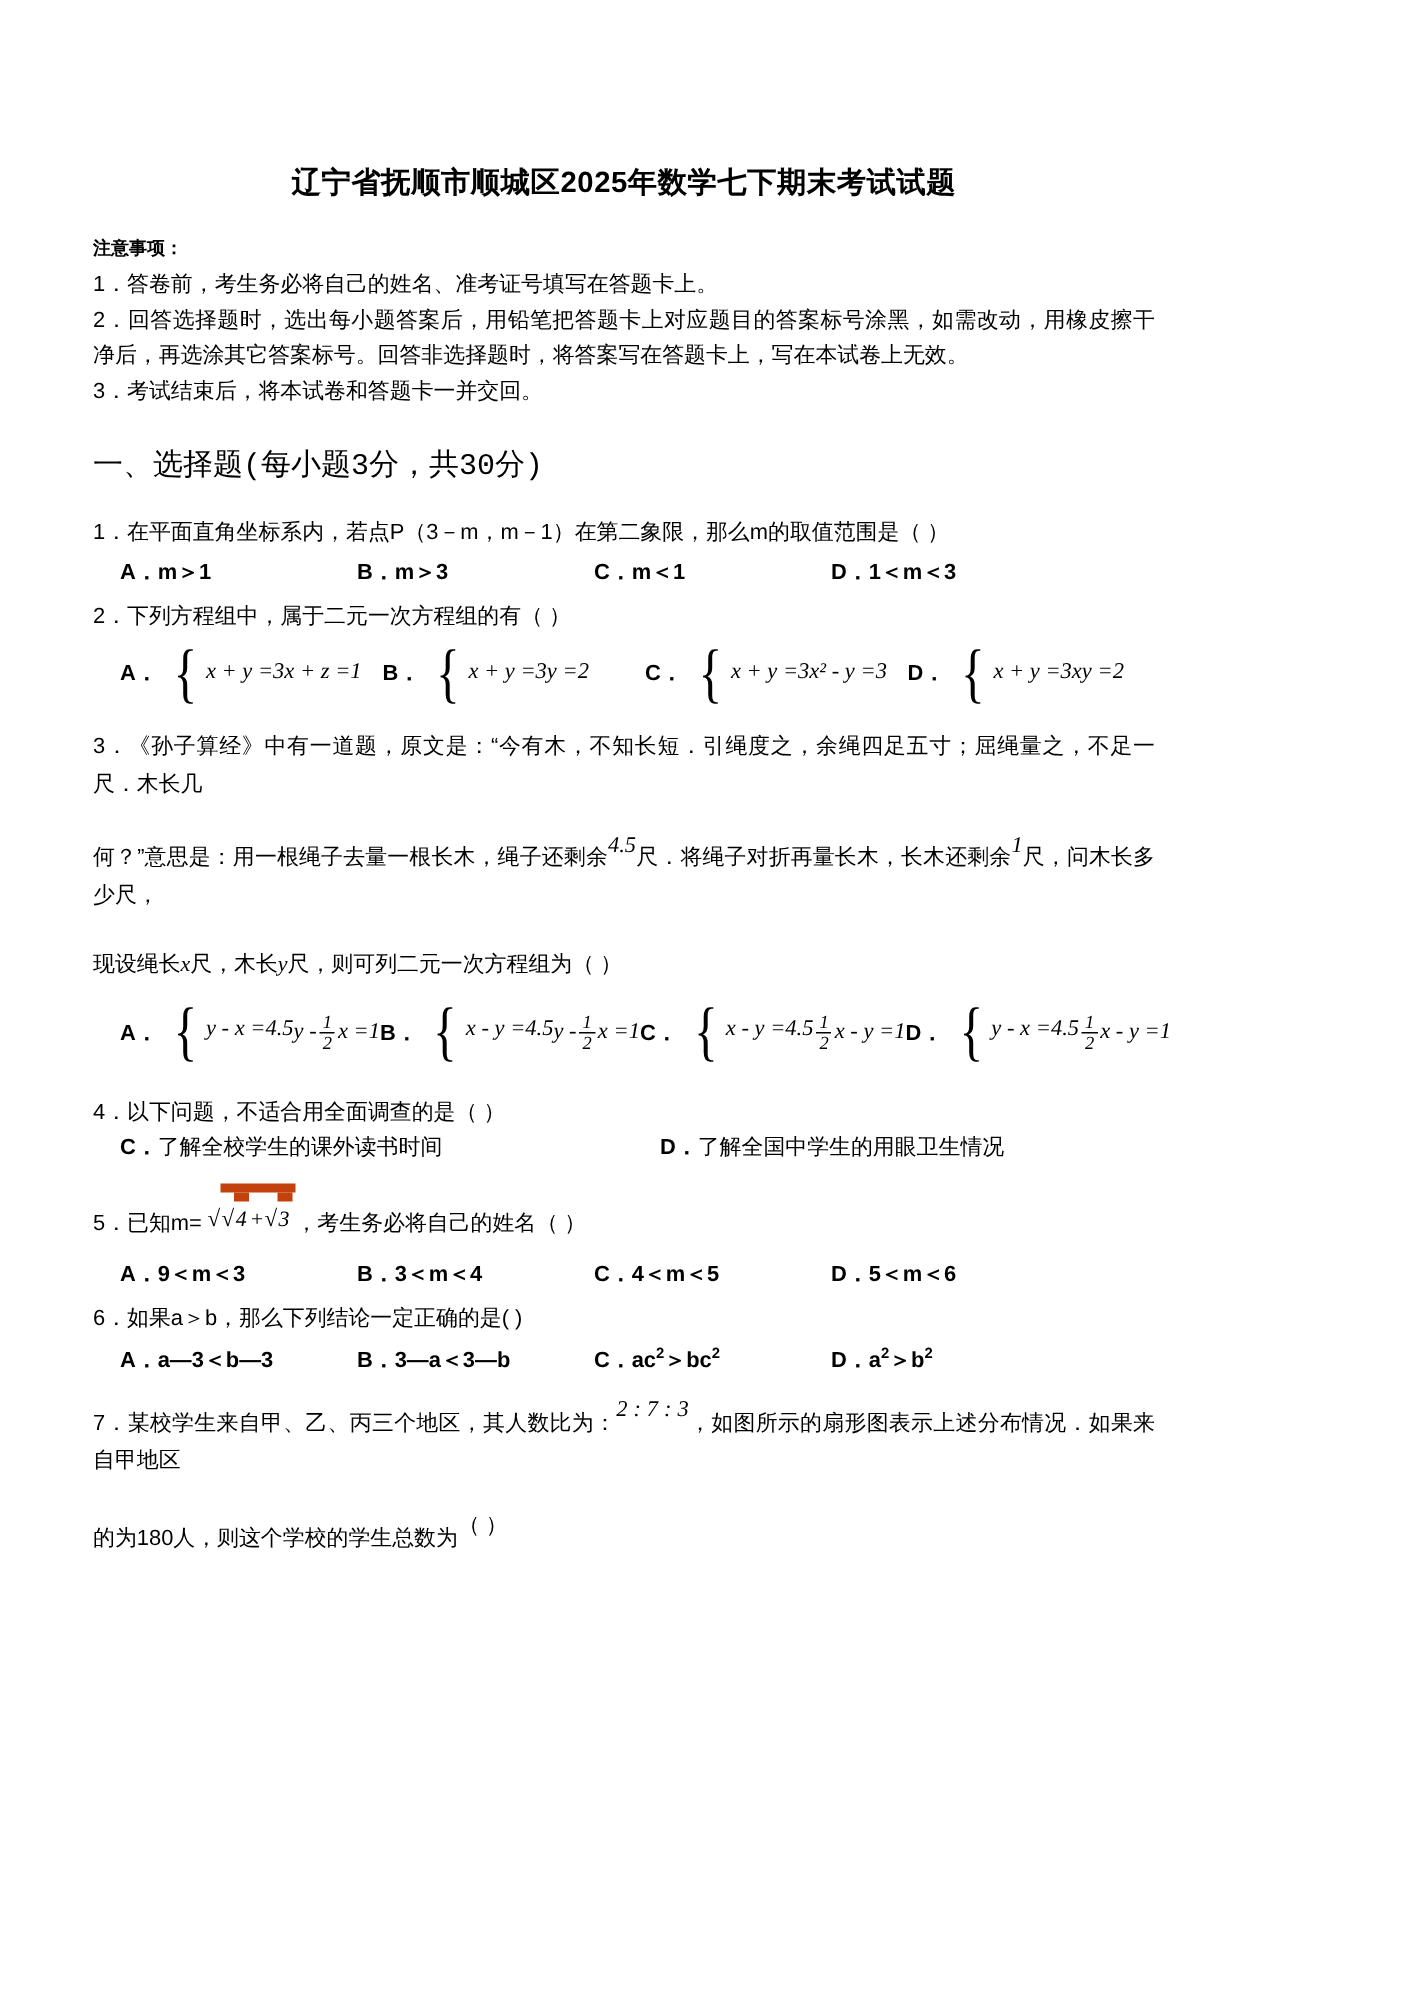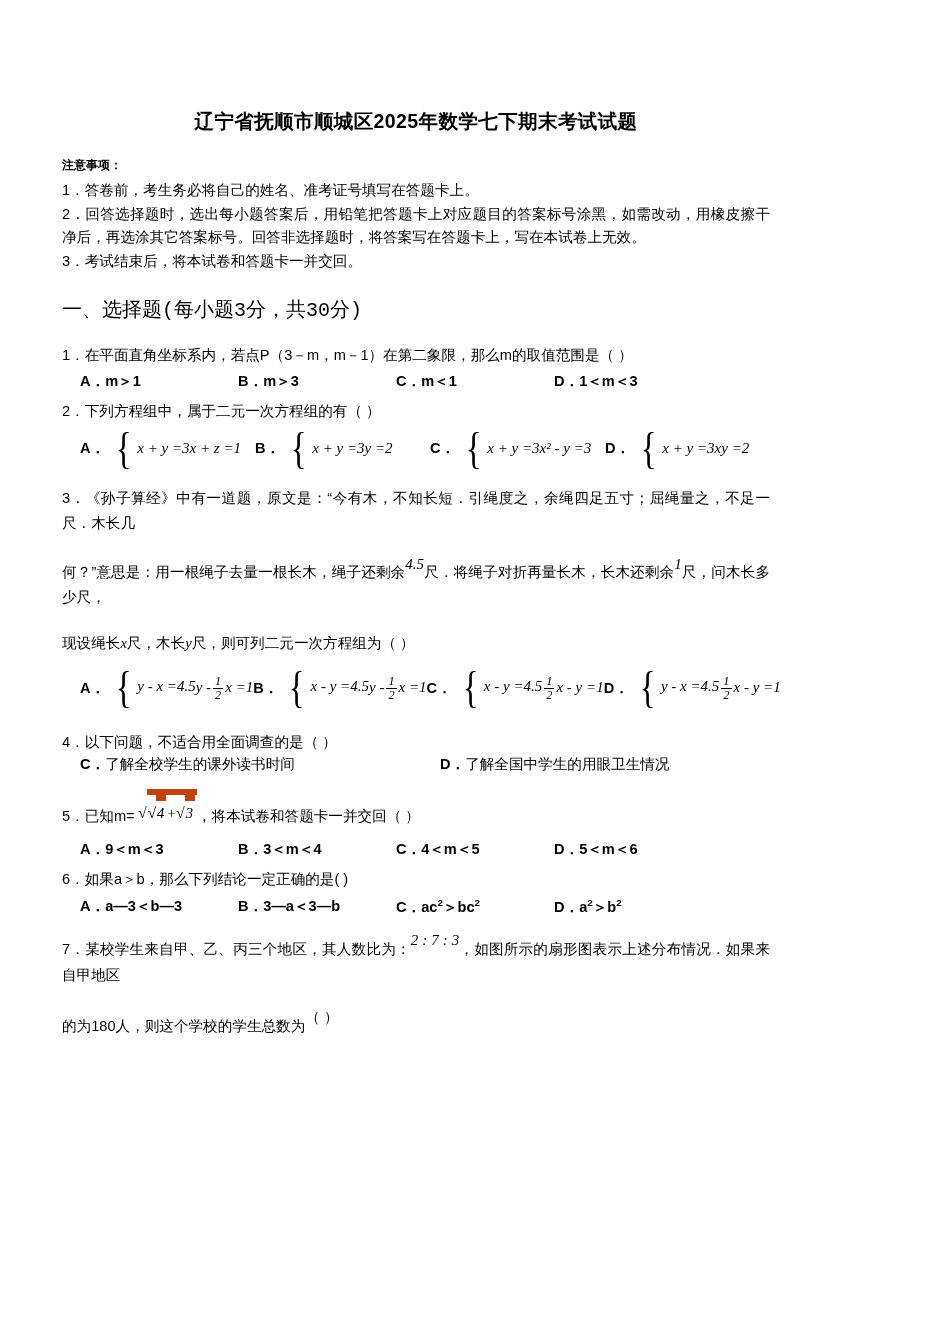--- a/index.html
+++ b/index.html
@@ -294,21 +294,21 @@
     <div class="opt-half"><span class="b">C．</span><span>了解全校学生的课外读书时间</span></div>
     <div><span class="b">D．</span><span>了解全国中学生的用眼卫生情况</span></div>
   </div>
 
   <div style="height:10px"></div>
 
   <p class="q">
     <span>5．</span><span>已知m=</span><span class="inline-math" style="position:relative; top:-3px;">
       <span class="radic">√</span><span class="rad-body">
         <span class="radic">√</span><span class="rad-body">4</span>+<span class="radic">√</span><span class="rad-body">3</span>
-      </span></span><span>，将本试卷和答题卡一并交回（        ）</span>
+      </span></span><span>，考生务必将自己的姓名（        ）</span>
   </p>
   <div class="opts-row" style="margin-top:10px">
     <div class="opt-w1 b">A．9＜m＜3</div>
     <div class="opt-w1 b">B．3＜m＜4</div>
     <div class="opt-w1 b">C．4＜m＜5</div>
     <div class="opt-w1 b">D．5＜m＜6</div>
   </div>
 
   <p class="q q-stem">
     <span>6．</span><span>如果a＞b，那么下列结论一定正确的是(    )</span>

